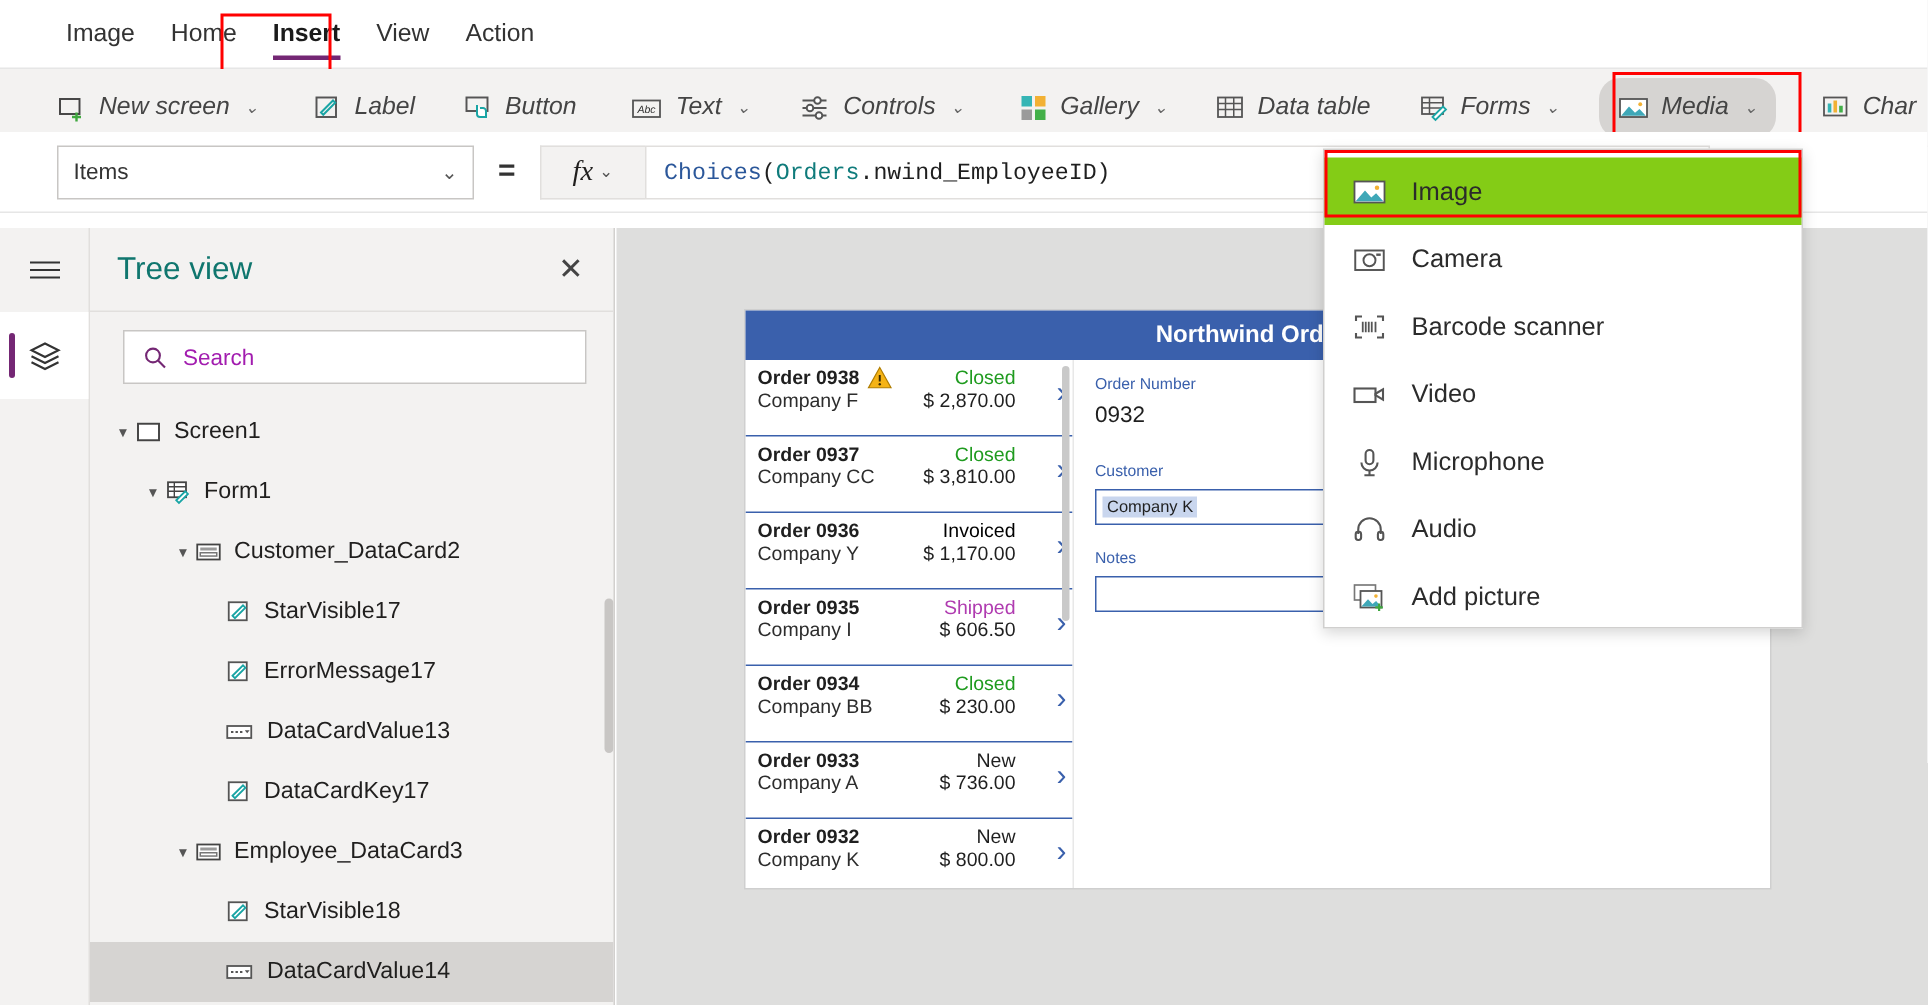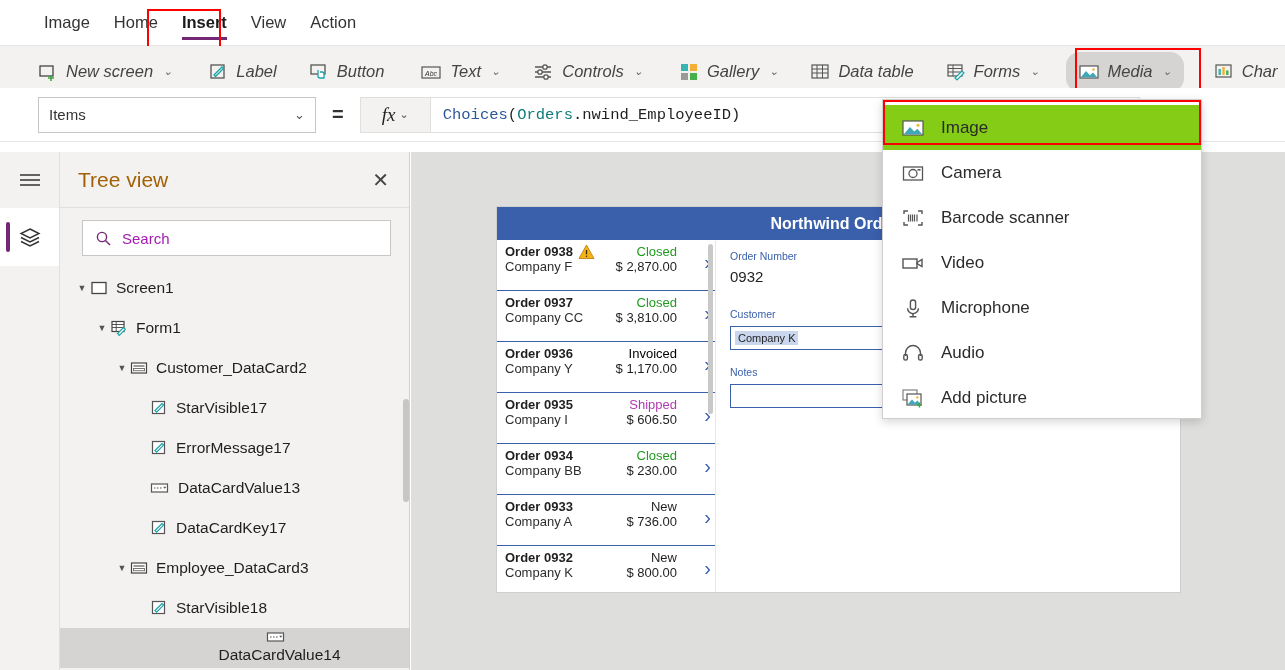--- a/index.html
+++ b/index.html
@@ -104,34 +104,34 @@
   
   .treepanel {
     position: absolute; left: 60px; top: 152px; width: 350px; height: 518px;
     background: #f3f2f1; border-right: 1px solid #d2d0ce;
     overflow: hidden;
   }
   .tree-header {
     height: 56px; display: flex; align-items: center; justify-content: space-between;
     padding: 0 20px 0 18px; border-bottom: 1px solid #e1dfdd;
   }
-  .tree-title { font-size: 21px; color: #a16207; }
+  .tree-title { font-size: 21px; color: #0f766e; }
   .tree-close { font-size: 20px; color: #444; cursor: pointer; line-height: 1; }
   .search-wrap { padding: 12px 18px 12px 22px; }
   .search-box {
     height: 36px; border: 1px solid #c8c6c4; background: #fff;
     display: flex; align-items: center; gap: 10px; padding: 0 12px;
   }
   .search-ph { font-size: 15px; color: #a21caf; }
   .tree-list { position: relative; }
   .tnode {
     display: flex; align-items: center; height: 40px;
     font-size: 15.5px; color: #201f1e; white-space: nowrap;
   }
-  .tnode.sel { background: #d6d4d2; flex-direction: column; }
+  .tnode.sel { background: #d6d4d2; }
   .tarrow {
     width: 16px; display: inline-flex; align-items: center; justify-content: center;
     color: #555; font-size: 9px; flex: none;
   }
   .tnode .icon { margin-right: 8px; }
   .tree-scroll {
     position: absolute; left: 343px; top: 131px; width: 6px; height: 103px;
     background: #c8c6c4; border-radius: 3px;
   }
 

